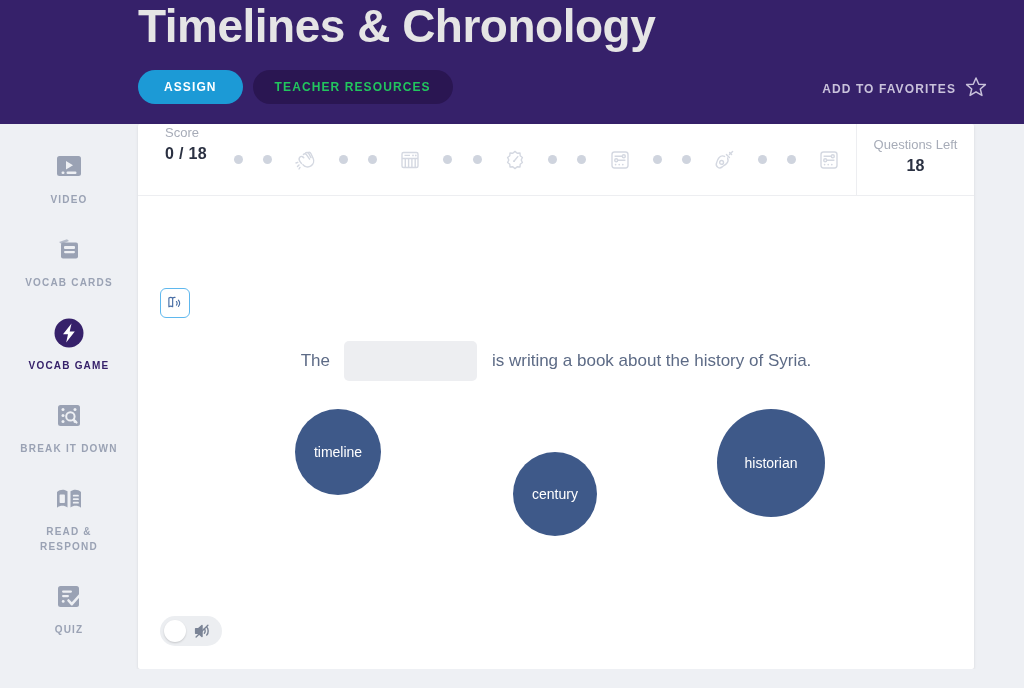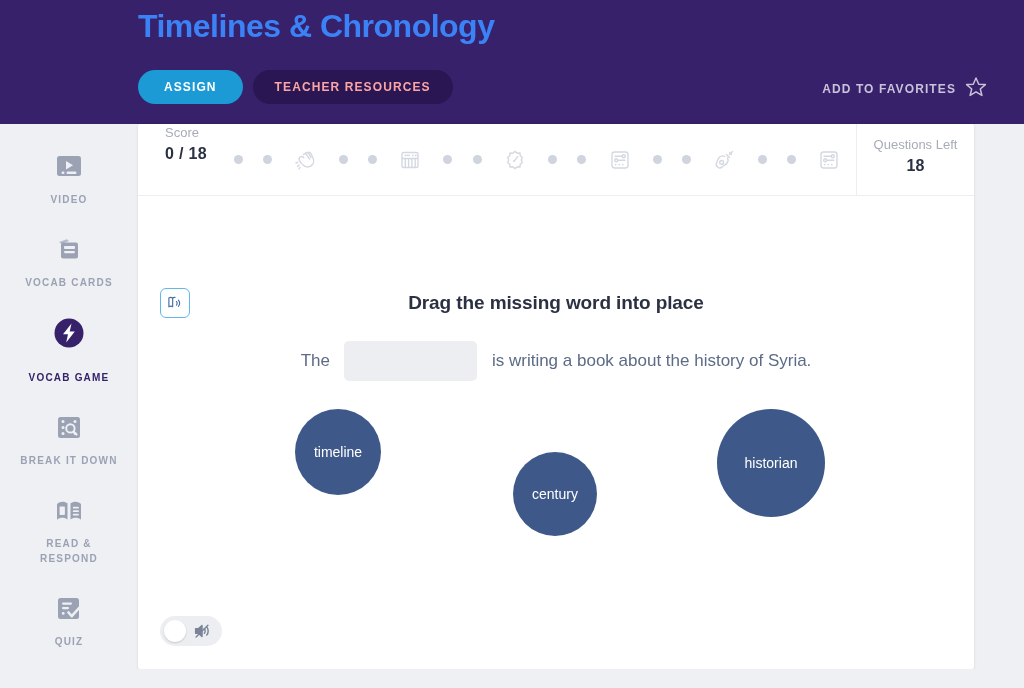--- a/index.html
+++ b/index.html
@@ -31,23 +31,23 @@
     background: #36216a;
   }
   .header-inner {
     position: absolute;
     left: 138px; top: 0;
     width: 886px; height: 124px;
   }
   .page-title {
     position: absolute;
     left: 0; top: 2px;
-    font-size: 32px;
-    font-weight: bold;
-    color: #3b82f6;
+    font-size: 46px;
+    font-weight: bold;
+    color: #e5e5e5;
     letter-spacing: -0.5px;
     line-height: 48px;
     white-space: nowrap;
   }
   .btn-row {
     position: absolute;
     left: 0; top: 70px;
     display: flex;
     align-items: center;
     gap: 10px;
@@ -67,21 +67,21 @@
     display: flex;
     align-items: center;
     justify-content: center;
   }
   .btn-teacher {
     height: 34px;
     padding: 0 22px;
     border: none;
     border-radius: 17px;
     background: #2a1652;
-    color: #fca5a5;
+    color: #22c55e;
     font-family: "Liberation Sans", sans-serif;
     font-size: 12px;
     font-weight: bold;
     letter-spacing: 1.1px;
     cursor: pointer;
     display: flex;
     align-items: center;
     justify-content: center;
   }
   .favorites {
@@ -128,21 +128,21 @@
   }
   .side-label {
     font-size: 10px;
     font-weight: bold;
     letter-spacing: 1.2px;
     color: #9aa2b4;
     text-align: center;
     line-height: 15px;
     max-width: 100px;
   }
-  .side-item.active .side-label { color: #36216a; margin-top: 12px; }
+  .side-item.active .side-label { color: #36216a; }
 
   
   .card {
     position: absolute;
     left: 138px; top: 124px;
     width: 836px;
     height: 545px;
     background: #ffffff;
     border-radius: 2px;
     box-shadow: 0 1px 3px rgba(0,0,0,0.10);
@@ -509,21 +509,20 @@
 
       <button class="tts-button">
         <svg width="18" height="18" viewBox="0 0 20 20" fill="none" stroke="#4a6fa5" stroke-width="1.3" stroke-linecap="round" stroke-linejoin="round">
           <path d="M3.2 4.4 C4.6 3.6 6.2 3.6 7.4 4.4 L7.4 14.2 C6.2 13.4 4.6 13.4 3.2 14.2 Z"></path>
           <path d="M7.4 4.4 C8.2 3.9 9.1 3.7 10 3.8"></path>
           <path d="M11.6 8.4 C12.6 9.2 12.6 11.4 11.6 12.3"></path>
           <path d="M13.8 6.9 C15.6 8.4 15.6 12.2 13.8 13.8"></path>
         </svg>
       </button>
 
-      <div class="prompt">Drag the missing word into place</div>
 
       <div class="sentence">
         <span class="sentence-pre">The</span>
         <span class="drop-slot"></span>
         <span class="sentence-post">is writing a book about the history of Syria.</span>
       </div>
 
       <div class="bubble" style="left:375px; top:256px; width:84px; height:84px; font-size:14px;">
         <span>century</span>
       </div>

